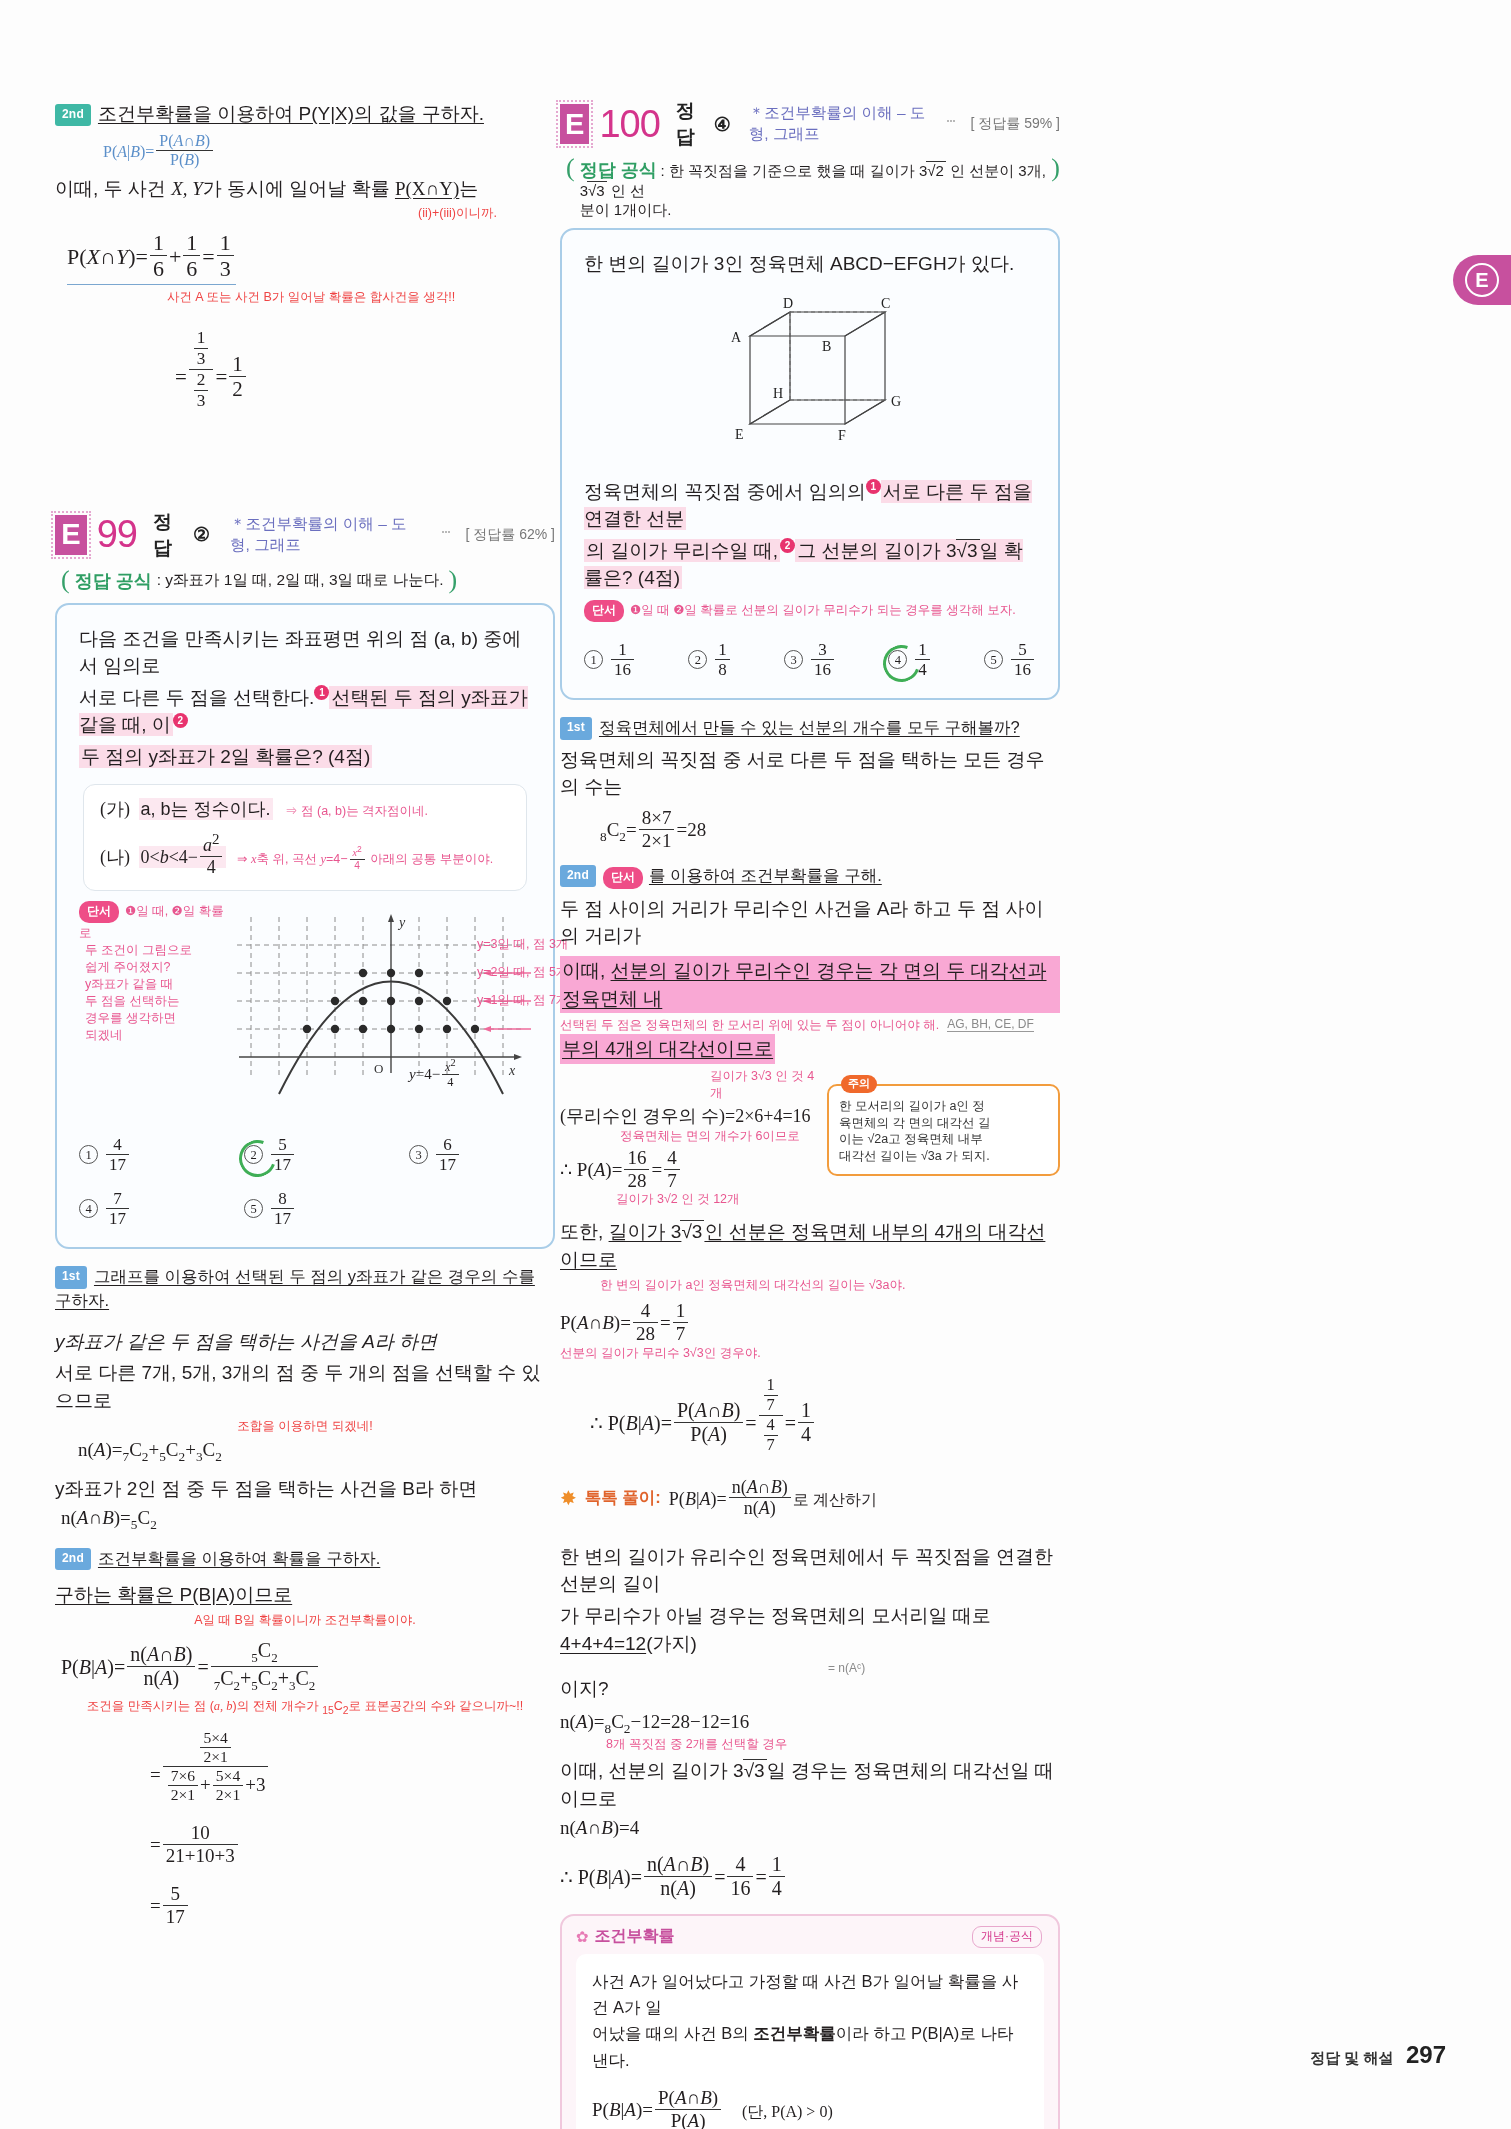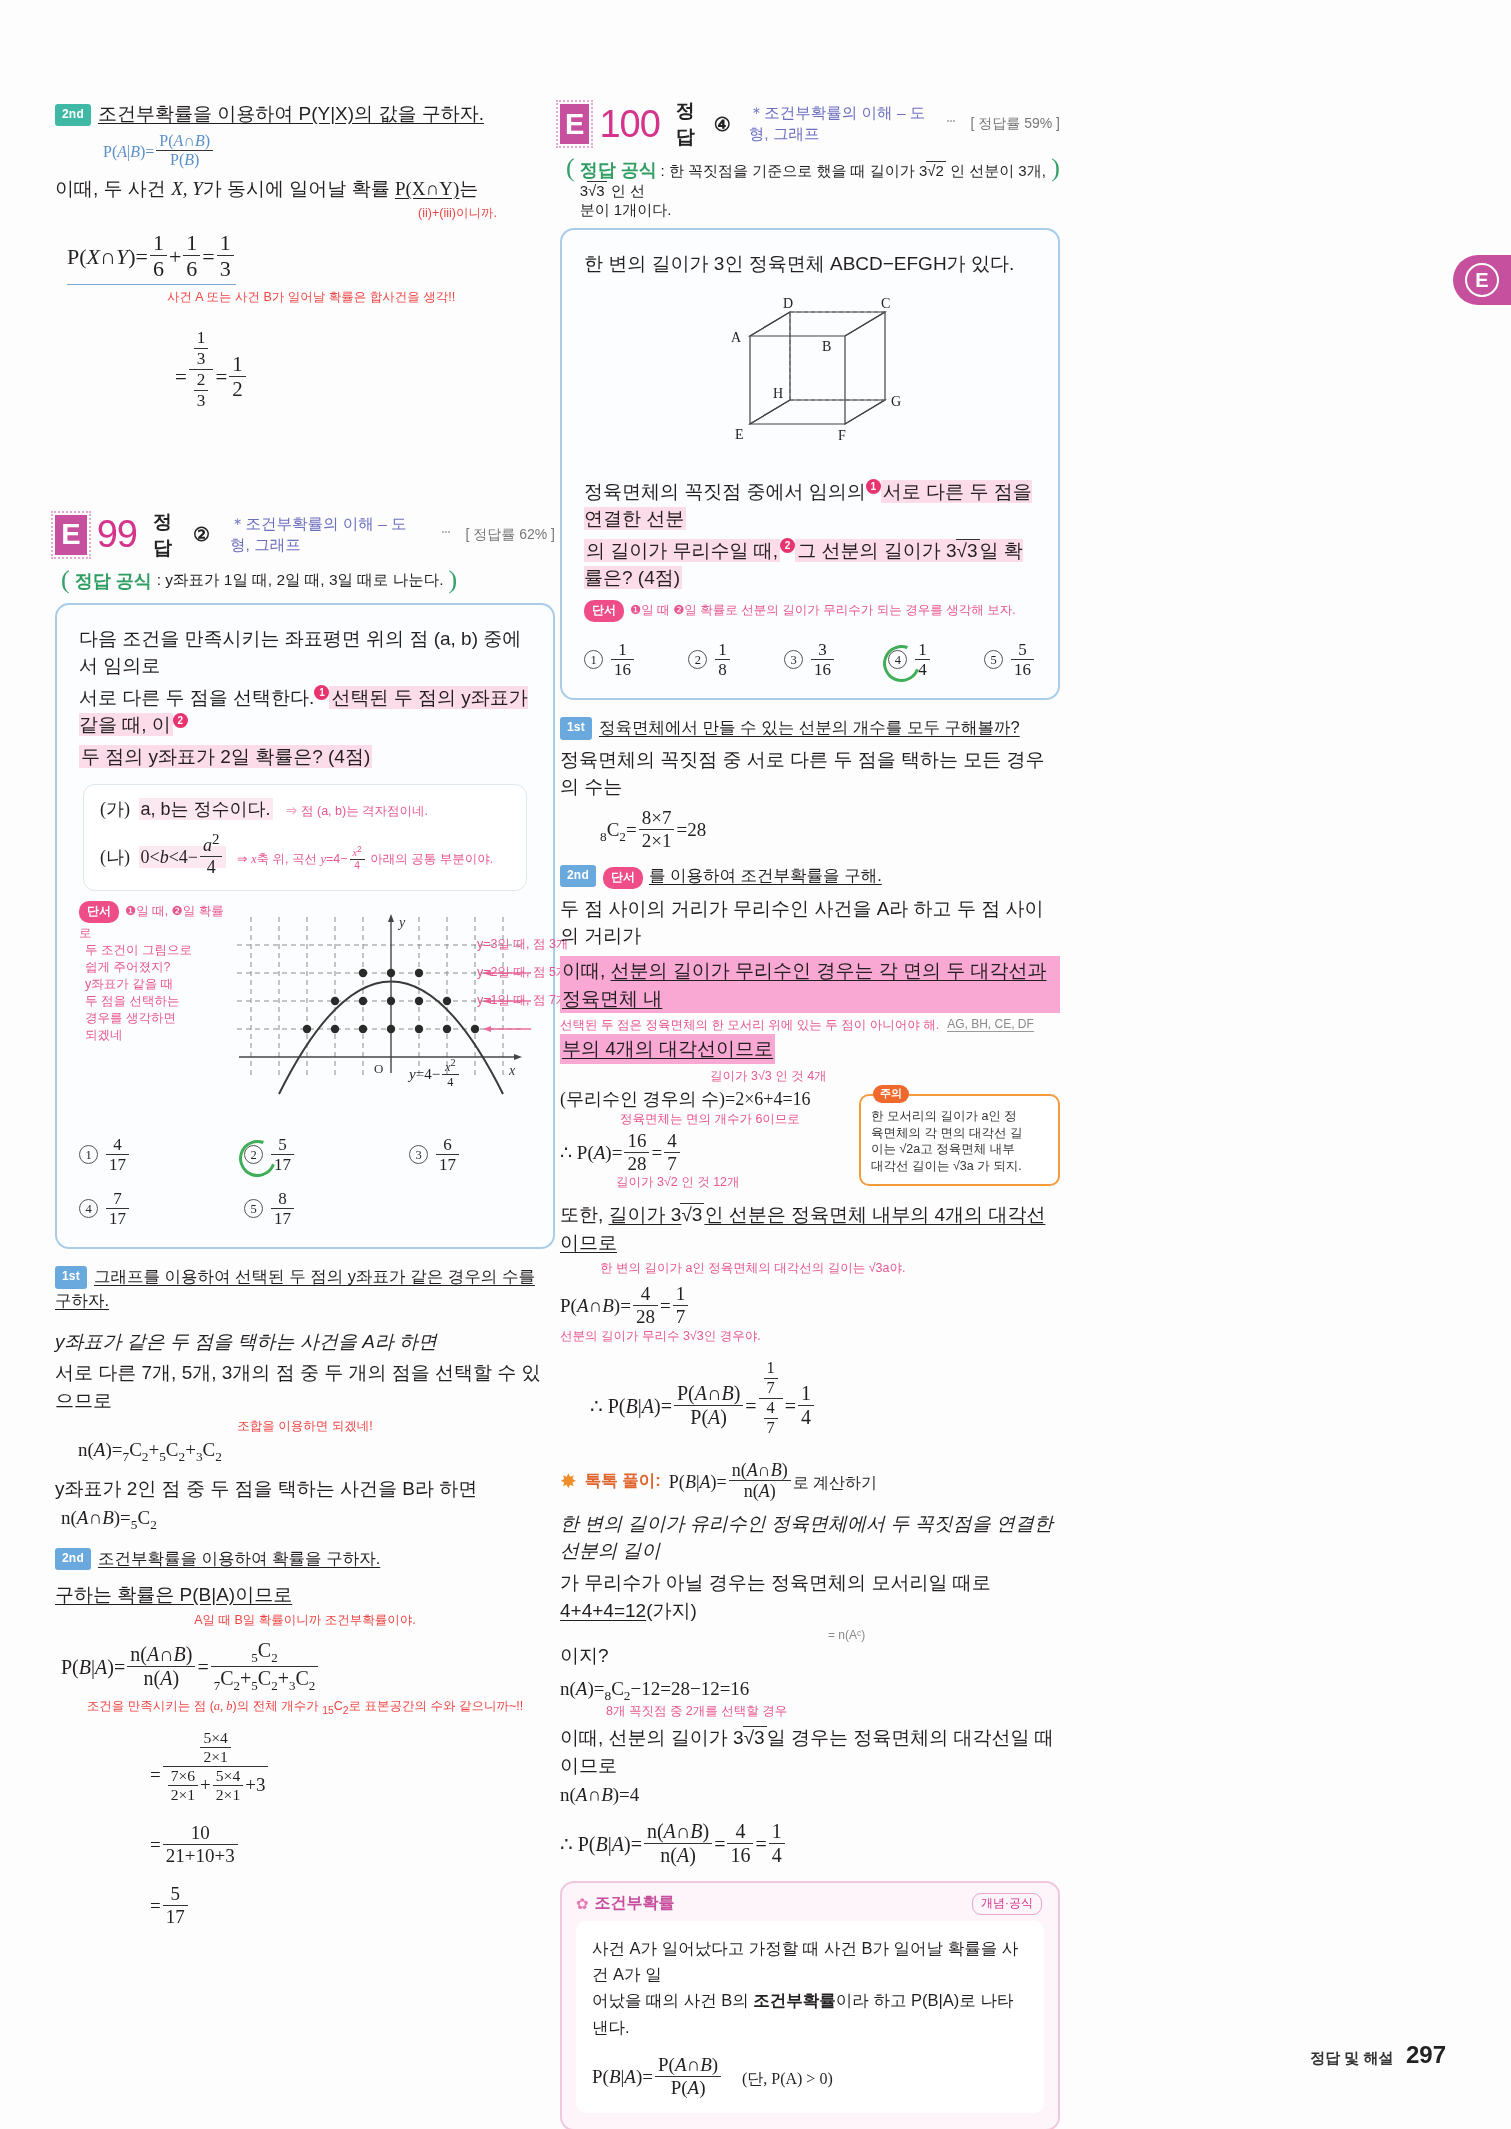--- a/index.html
+++ b/index.html
@@ -548,21 +548,21 @@
         <div style="display:flex; gap:10px; align-items:flex-start;">
           <div style="flex:1;">
             <div class="note-pink" style="margin-left:150px;">길이가 3√3 인 것 4개</div>
             <div style="font-size:18px; margin-top:2px;">(무리수인 경우의 수)=2×6+4=16</div>
             <div class="note-pink" style="margin-left:60px;">정육면체는 면의 개수가 6이므로</div>
             <div style="font-size:19px; margin-top:2px;">
               ∴ <span class="up">P(</span><span class="math">A</span><span class="up">)=</span><span class="frac"><span>16</span><span class="den">28</span></span>=<span class="frac"><span>4</span><span class="den">7</span></span>
             </div>
             <div class="note-pink" style="margin-left:56px;">길이가 3√2 인 것 12개</div>
           </div>
-          <div class="callout" style="width:201px; margin-top:26px;">
+          <div class="callout" style="width:233px; margin-top:16px;">
             <span class="tag">주의</span>
             <div>한 모서리의 길이가 a인 정</div>
             <div>육면체의 각 면의 대각선 길</div>
             <div>이는 √2a고 정육면체 내부</div>
             <div>대각선 길이는 √3a 가 되지.</div>
           </div>
         </div>
 
         <div class="line ko big" style="margin-top:10px;">또한, <span class="uline">길이가 3<span class="sqrt"><span class="rad">√3</span></span>인 선분은 정육면체 내부의 4개의 대각선이므로</span></div>
         <div class="note-pink" style="margin-left:40px;">한 변의 길이가 a인 정육면체의 대각선의 길이는 √3a야.</div>
@@ -578,21 +578,21 @@
 
         
         <div class="tok" style="margin-top:22px;">
           <span class="star">✸</span>
           <span class="lbl">톡톡 풀이:</span>
           <span style="font-size:18px;">
             <span class="up">P(</span><span class="math">B</span>|<span class="math">A</span><span class="up">)=</span><span class="frac"><span><span class="math up">n</span>(<span class="math">A</span>∩<span class="math">B</span>)</span><span class="den"><span class="math up">n</span>(<span class="math">A</span>)</span></span><span class="ko" style="font-size:16px;">로 계산하기</span>
           </span>
         </div>
 
-        <div class="line ko big" style="margin-top:8px;font-style:italic;">한 변의 길이가 유리수인 정육면체에서 두 꼭짓점을 연결한 선분의 길이</div>
+        <div class="line ko big" style="margin-top:24px;">한 변의 길이가 유리수인 정육면체에서 두 꼭짓점을 연결한 선분의 길이</div>
         <div class="line ko big">
           <span>가 무리수가 아닐 경우는 정육면체의 모서리일 때로 </span><span class="uline">4+4+4=12</span><span>(가지)</span>
         </div>
         <div class="note-grey" style="margin-left:268px;">= n(Aᶜ)</div>
         <div class="line ko big">이지?</div>
 
         <div style="font-size:19px; margin:8px 0 0 0;">
           <span class="math up">n</span>(<span class="math">A</span>)=<sub style="font-size:.7em">8</sub><span class="up">C</span><sub style="font-size:.7em">2</sub>−12=28−12=16
         </div>
         <div class="note-pink" style="margin-left:46px;">8개 꼭짓점 중 2개를 선택할 경우</div>

